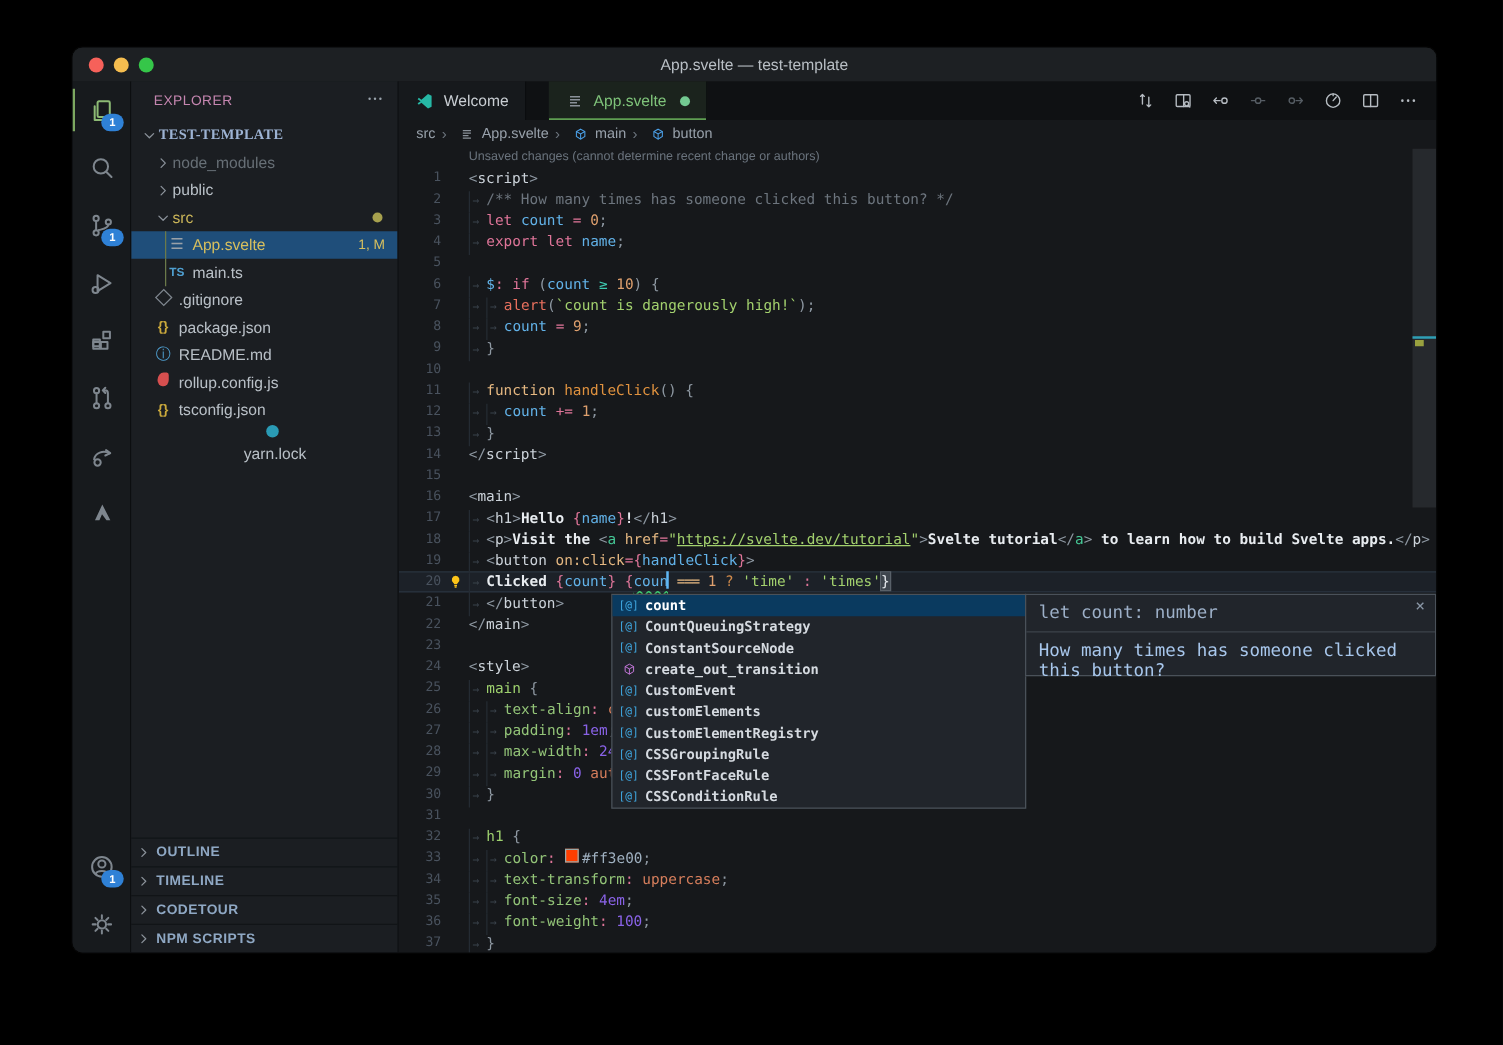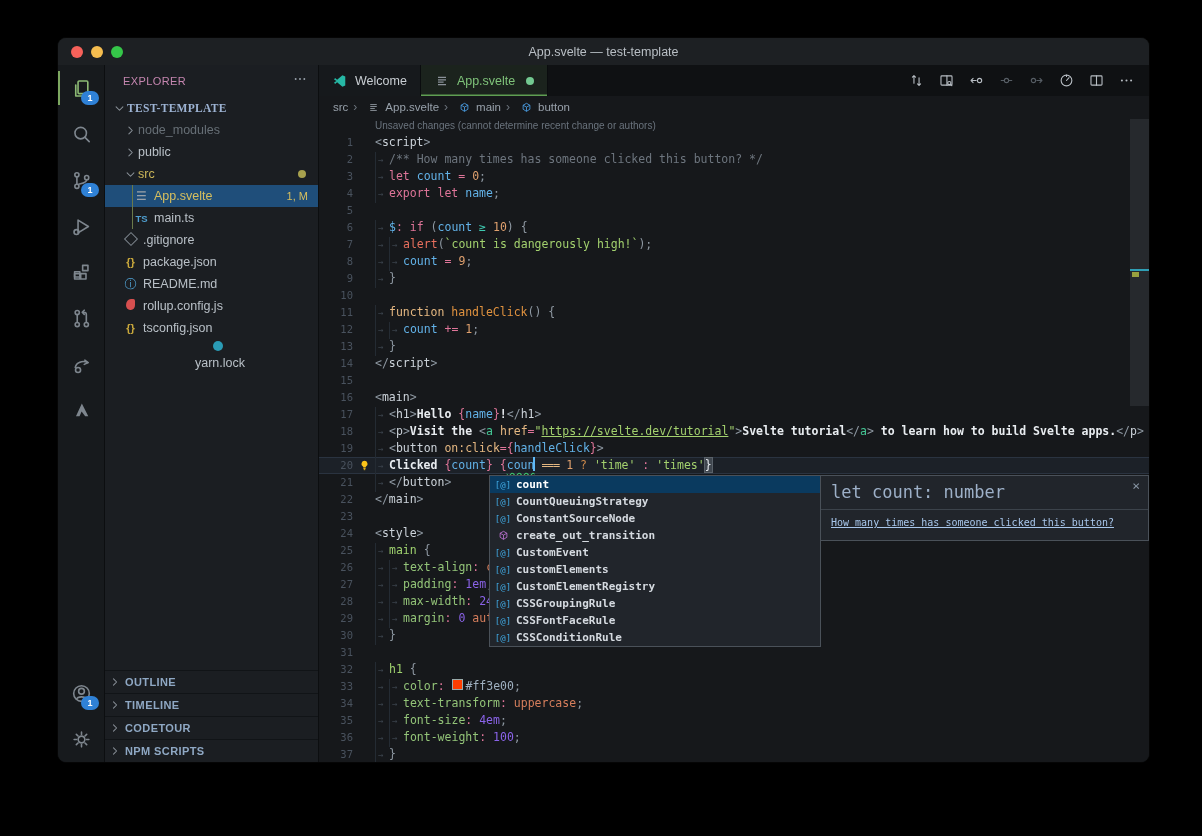--- a/index.html
+++ b/index.html
@@ -43,21 +43,21 @@
   .tree-row .badge-txt{margin-left:auto;margin-right:10px;font-size:11px;color:#d7bf5e;}
   .tree-row .dot{margin-left:auto;margin-right:12px;width:8px;height:8px;border-radius:50%;background:#a7a14e;}
   .tree-guide{position:absolute;left:27px;top:0;bottom:0;width:1px;background:#6b7a4a;}
   .sb-sections{flex:none;}
   .sb-section{height:22px;display:flex;align-items:center;border-top:1px solid #111417;color:#8fa8c4;
     font-size:11px;font-weight:bold;letter-spacing:.4px;}
   .sb-section .chev{width:20px;display:flex;justify-content:center;color:#8a9199;}
   .sb-section .chev svg{width:12px;height:12px;stroke:currentColor;fill:none;stroke-width:1.7;stroke-linecap:round;stroke-linejoin:round;}
   
   .editorcol{flex:1;display:flex;flex-direction:column;min-width:0;background:#16181b;}
-  .tabbar{height:31px;background:#0f1113;display:flex;align-items:stretch;flex:none;}
+  .tabbar{height:31px;background:#0f1113;display:flex;align-items:stretch;flex:none;gap:18px;}
   .tab{display:flex;align-items:center;gap:7px;padding:0 13px;font-size:12.5px;background:#16191c;
     color:#c9ced3;border-right:1px solid #0a0c0e;}
   .tab.active{background:#1b231d;color:#7fc37a;box-shadow:inset 0 -1.5px 0 #5f9e52;}
   .tab .ticon{width:16px;height:16px;display:flex;align-items:center;justify-content:center;}
   .tab .dirty{width:8px;height:8px;border-radius:50%;background:#73c991;margin-left:4px;}
   .tab-spacer{flex:1;}
   .ed-toolbar{display:flex;align-items:center;gap:4px;padding-right:10px;}
   .tb-icon{width:26px;height:26px;display:flex;align-items:center;justify-content:center;color:#b6bcc2;}
   .tb-icon.dim{color:#565d64;}
   .tb-icon svg{width:17px;height:17px;stroke:currentColor;fill:none;stroke-width:1.3;stroke-linecap:round;stroke-linejoin:round;}
@@ -97,23 +97,23 @@
   .sg-ic{width:18px;flex:none;text-align:center;font-size:9px;font-family:"DejaVu Sans Mono",monospace;}
   .sg-ic.variable{color:#3fa7e0;}
   .sg-ic.keyword{color:#8a93a0;}
   .sg-ic.module{color:#c678dd;}
   .sg-ic svg{width:13px;height:13px;stroke:currentColor;fill:none;stroke-width:1.2;vertical-align:-2px;}
   .sg-lbl{font-family:"DejaVu Sans Mono",monospace;font-size:11px;font-weight:bold;color:#d5dae0;white-space:nowrap;}
   .sg-row.sel .sg-lbl{color:#fff;}
   
   .sg-docs{position:absolute;left:501px;top:357px;width:329px;height:66px;background:#21252b;border:1px solid #4a5159;
     box-sizing:border-box;z-index:6;padding:6px 10px;}
-  .doc-sig{font-family:"DejaVu Sans Mono",monospace;font-size:17px;color:#9db0c8;}
+  .doc-sig{font-family:"DejaVu Sans Mono",monospace;font-size:14px;color:#9db0c8;}
   .doc-div{border-top:1px solid #3c434b;margin:7px -10px 7px -10px;}
-  .doc-desc{font-size:10px;color:#a8c7ec;text-decoration:underline;}
+  .doc-desc{font-size:14px;color:#a8c7ec;}
   .doc-close{position:absolute;right:8px;top:3px;color:#8a97a6;font-size:13px;line-height:13px;}
 </style>
 </head>
 <body>
 
 <div class="window">
   <div class="titlebar">
     <div class="lights">
       <span class="light r"></span>
       <span class="light y"></span>

